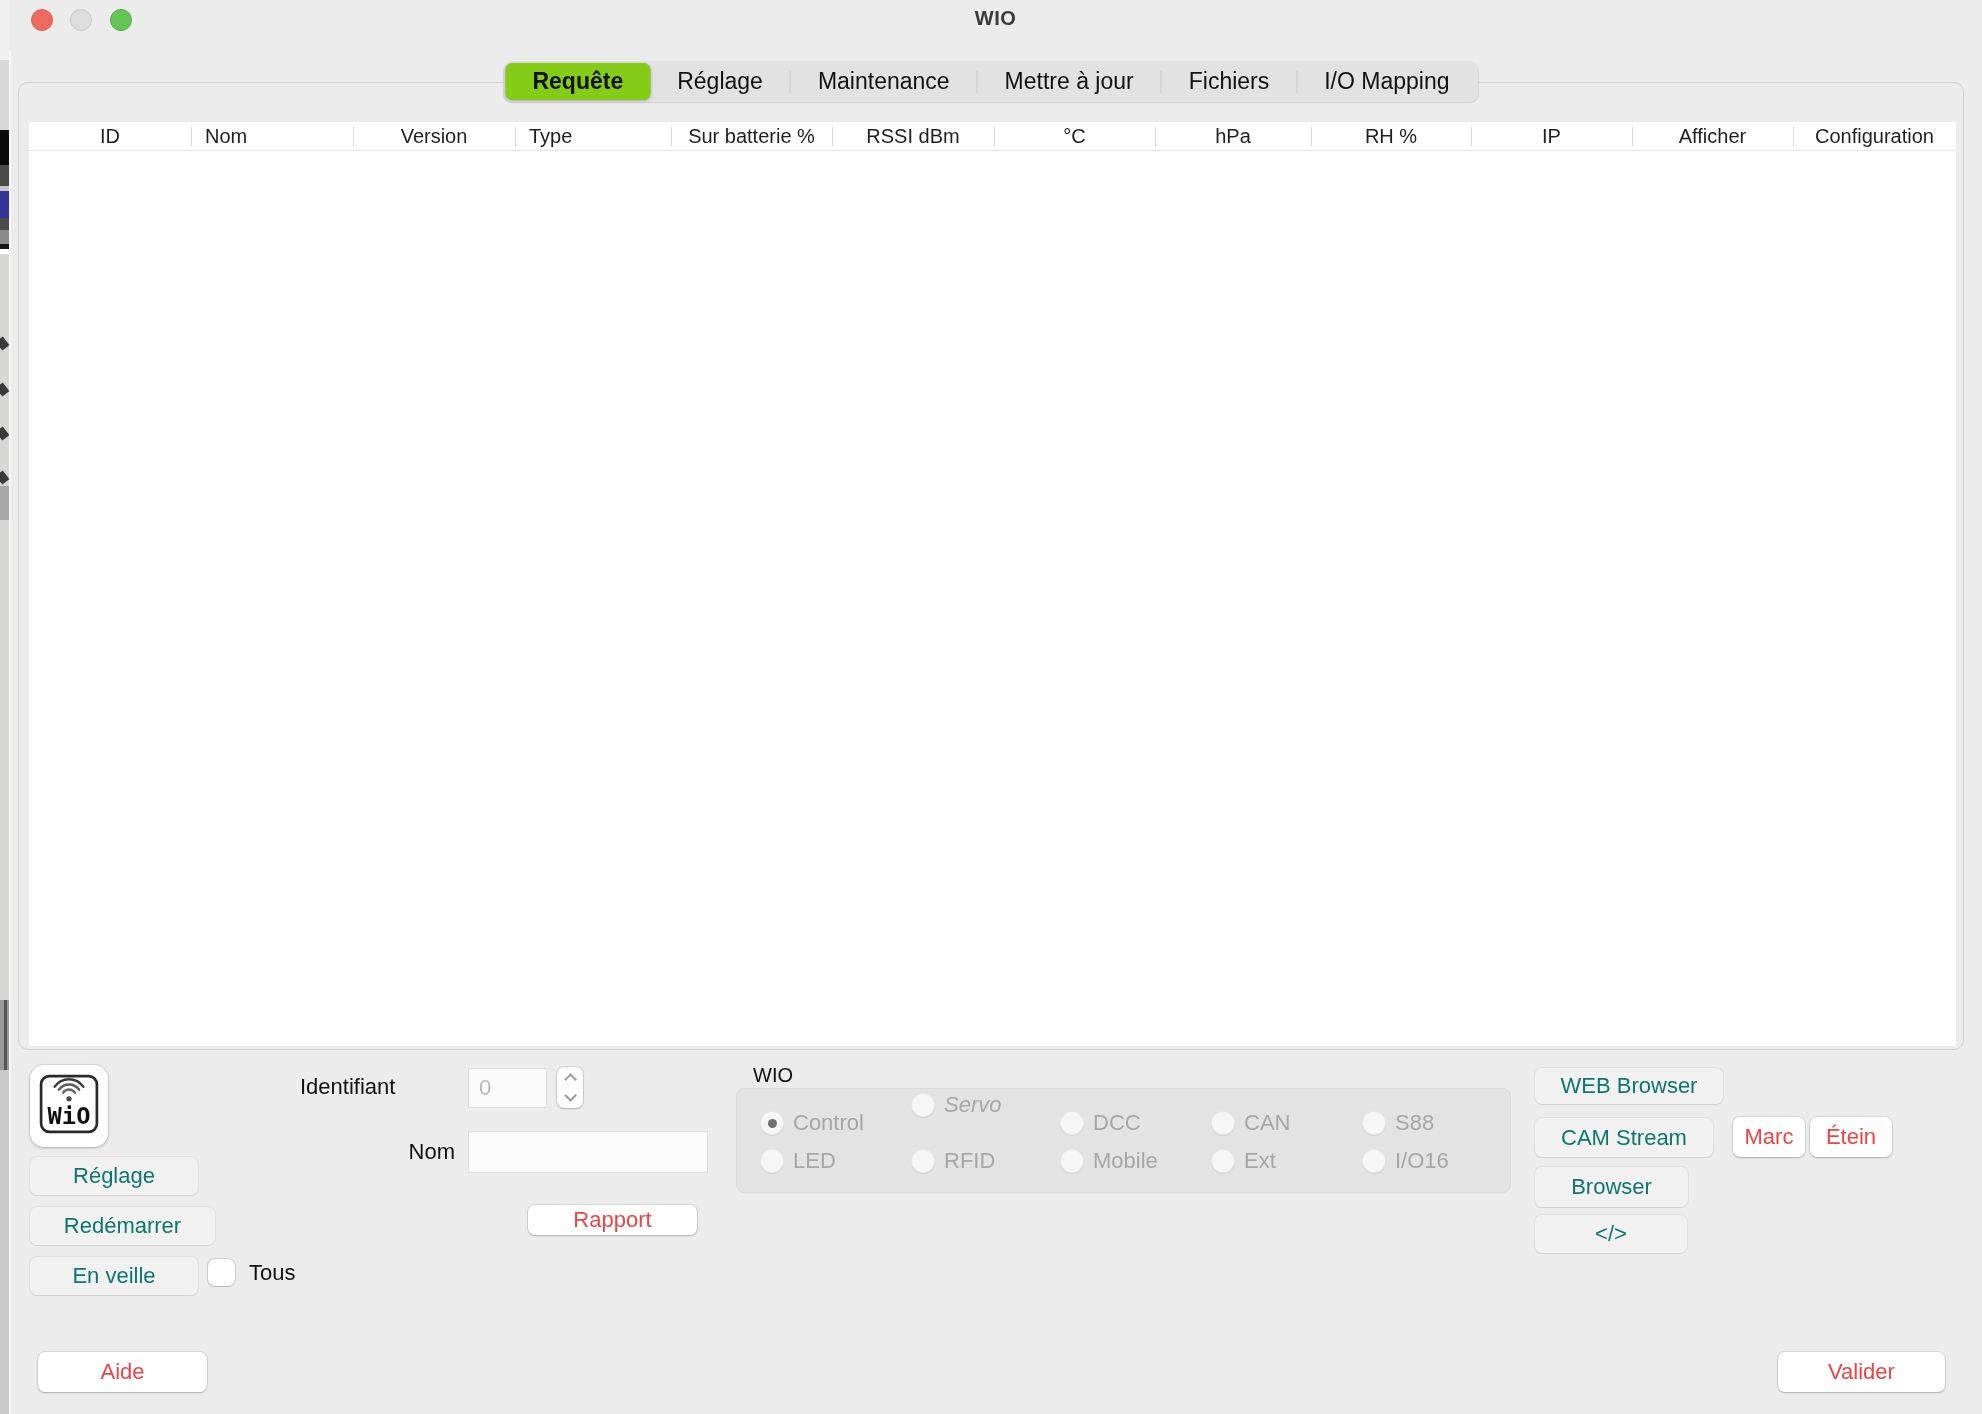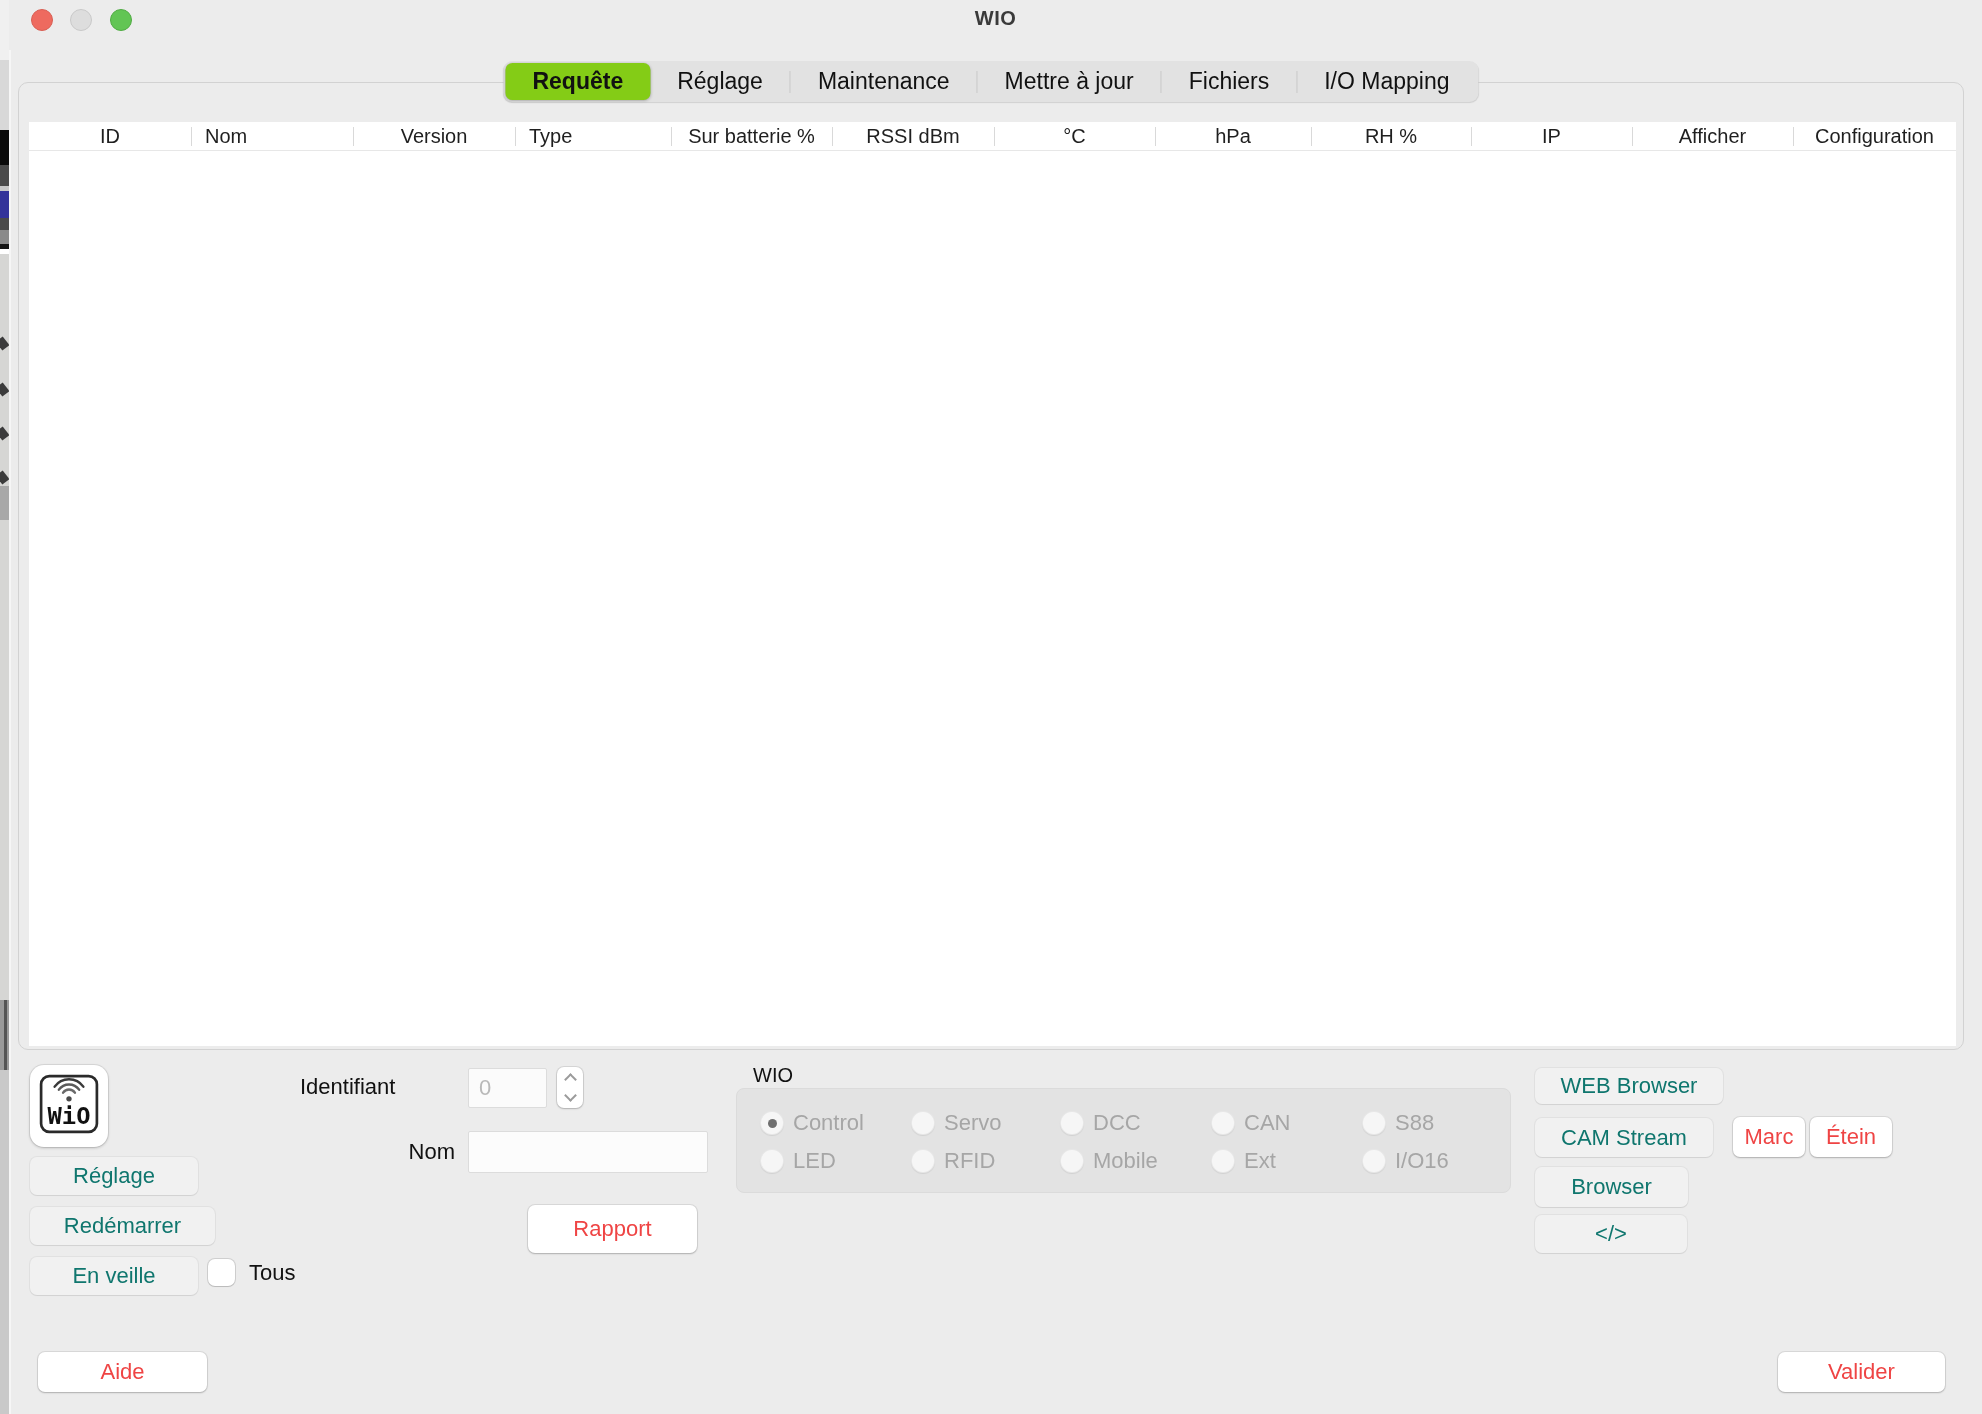--- a/index.html
+++ b/index.html
@@ -167,31 +167,31 @@
 <div class="stepper">
   <div class="step-half">
       <span class="chev up"></span>
     </div>
   <div class="step-half">
       <span class="chev down"></span>
     </div>
 </div>
 <div class="label" style="left:300px;top:1139px;width:155px;text-align:right;">Nom</div>
 <input class="nom-input" type="text" value="" style="">
-<div class="btn enabled" style="left:528px;top:1205px;width:169px;height:48px;">Rapport</div>
+<div class="btn enabled" style="left:528px;top:1205px;width:169px;height:30px;">Rapport</div>
 
 <div class="group-label">WIO</div>
 <div class="group-box">
   <div class="radio-item" style="left:23px;top:22px;">
     <span class="radio">
         <span class="dot"></span>
       </span>
     <span class="rlabel">Control</span>
   </div>
-  <div class="radio-item" style="left:174px;top:22px;">
+  <div class="radio-item" style="left:174px;top:4px;font-style:italic;">
     <span class="radio"></span>
     <span class="rlabel">Servo</span>
   </div>
   <div class="radio-item" style="left:323px;top:22px;">
     <span class="radio"></span>
     <span class="rlabel">DCC</span>
   </div>
   <div class="radio-item" style="left:474px;top:22px;">
     <span class="radio"></span>
     <span class="rlabel">CAN</span>

